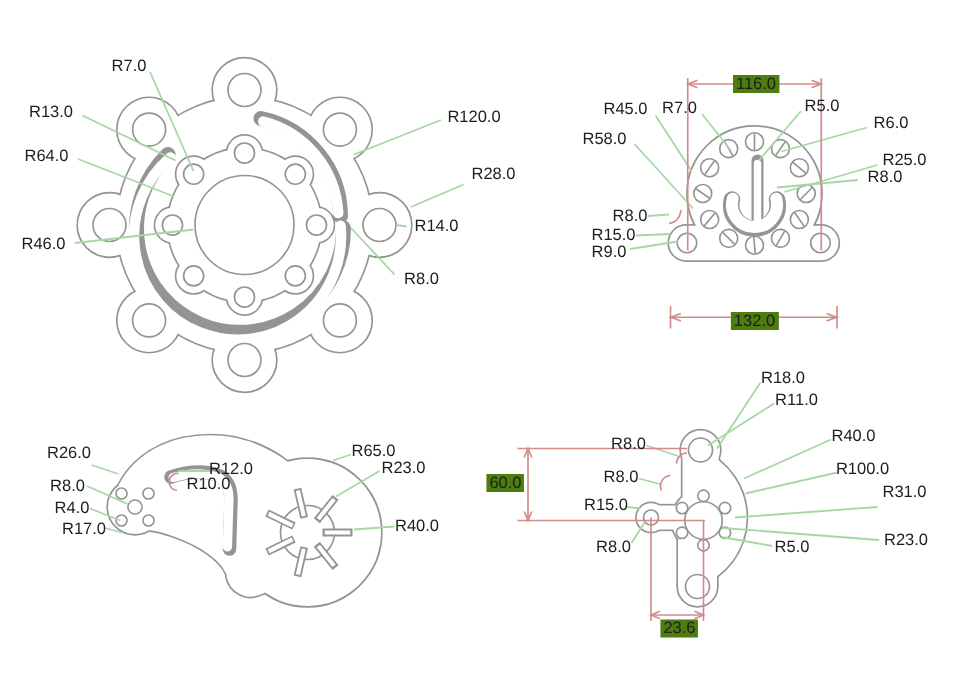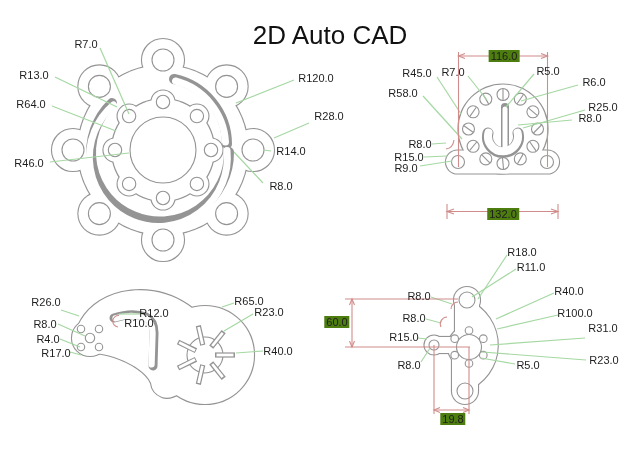--- a/index.html
+++ b/index.html
@@ -275,21 +275,20 @@
     <line class="red" x1="469" y1="347" x2="469" y2="414"></line>
     <line class="red" x1="434" y1="410" x2="469" y2="410"></line>
     <path class="red" d="M440,407.5 L434,410 L440,412.5"></path>
         <path class="red" d="M463,407.5 L469,410 L463,412.5"></path>
 
     <path class="red" d="M458,302 A7,7 0 0 0 451,309"></path>
     <path class="red" d="M447,317 A7,7 0 0 0 441,327"></path>
   </g>
 </svg>
 
-  <span class="title" style="left:330px;top:35px">2D Auto CAD</span>
 
   <span class="lbl" style="left:86px;top:44px">R7.0</span>
   <span class="lbl" style="left:34px;top:75px">R13.0</span>
   <span class="lbl" style="left:31px;top:104px">R64.0</span>
   <span class="lbl" style="left:29px;top:163px">R46.0</span>
   <span class="lbl" style="left:316px;top:78px">R120.0</span>
   <span class="lbl" style="left:329px;top:116px">R28.0</span>
   <span class="lbl" style="left:291px;top:151px">R14.0</span>
   <span class="lbl" style="left:281px;top:186px">R8.0</span>
 
@@ -321,15 +320,15 @@
   <span class="lbl" style="left:419px;top:296px">R8.0</span>
   <span class="lbl" style="left:414px;top:318px">R8.0</span>
   <span class="lbl" style="left:569px;top:291px">R40.0</span>
   <span class="lbl" style="left:575px;top:313px">R100.0</span>
   <span class="lbl dim" style="left:337px;top:322px">60.0</span>
   <span class="lbl" style="left:404px;top:337px">R15.0</span>
   <span class="lbl" style="left:603px;top:328px">R31.0</span>
   <span class="lbl" style="left:604px;top:360px">R23.0</span>
   <span class="lbl" style="left:409px;top:365px">R8.0</span>
   <span class="lbl" style="left:528px;top:365px">R5.0</span>
-  <span class="lbl dim" style="left:453px;top:419px">19.8</span>
+  <span class="lbl dim" style="left:453px;top:419px">23.6</span>
 
 </div>
 
 </body></html>

